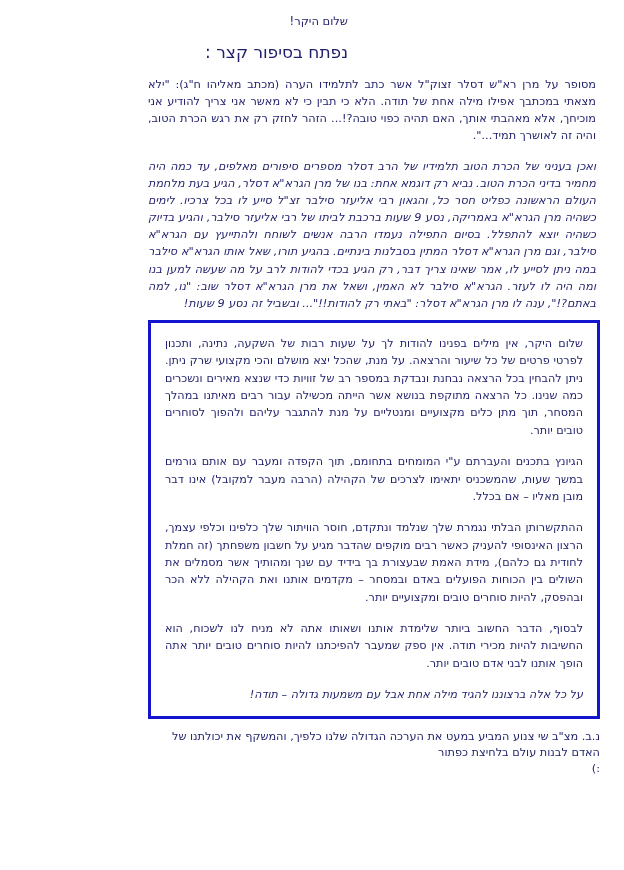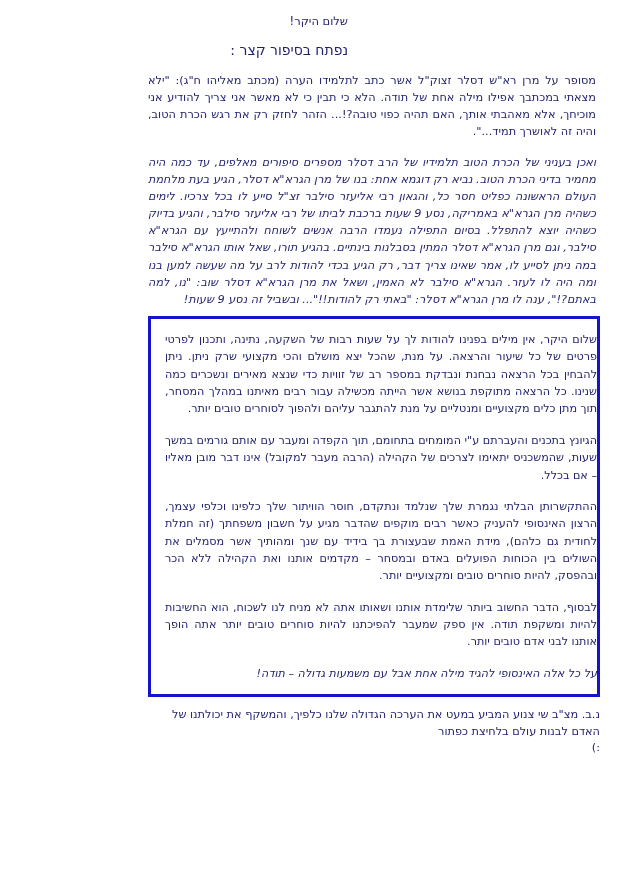--- a/index.html
+++ b/index.html
@@ -23,41 +23,41 @@
     overflow: hidden;
   }
   .greeting {
     font-size: 11.5px;
     color: #1f1f6b;
     text-align: right;
     margin: 0 0 14px 0;
     padding-right: 252px;
   }
   .lead {
-    font-size: 14px;
+    font-size: 17px;
     color: #1f1f6b;
     text-align: right;
     margin: 0 0 14px 0;
     padding-right: 252px;
   }
   .para {
     font-size: 11.3px;
     line-height: 1.52;
     color: #1f1f6b;
     text-align: justify;
     text-align-last: right;
     margin: 0 0 13px 0;
   }
   .para:last-child { margin-bottom: 0; font-style: italic; }
   .intro-block {
     padding-right: 4px;
   }
   .framed {
     border: 3px solid #1414cf;
-    padding: 12px 0 10px 14px;
+    padding: 12px 14px 10px 14px;
     margin: 8px 0 10px 0;
     box-sizing: border-box;
   }
   .framed .para {
     font-size: 11.2px;
     line-height: 1.55;
     margin-bottom: 14px;
   }
   .framed .para.last {
     margin-bottom: 2px;
@@ -87,20 +87,20 @@
 
   <div class="intro-block">
     <p class="para">מסופר על מרן רא"ש דסלר זצוק"ל אשר כתב לתלמידו הערה (מכתב מאליהו ח"ג): "ילא מצאתי במכתבך אפילו מילה אחת של תודה. הלא כי תבין כי לא מאשר אני צריך להודיע אני מוכיחך, אלא מאהבתי אותך, האם תהיה כפוי טובה?!... הזהר לחזק רק את רגש הכרת הטוב, והיה זה לאושרך תמיד...".</p>
     <p class="para">ואכן בעניני של הכרת הטוב תלמידיו של הרב דסלר מספרים סיפורים מאלפים, עד כמה היה מחמיר בדיני הכרת הטוב. נביא רק דוגמא אחת: בנו של מרן הגרא"א דסלר, הגיע בעת מלחמת העולם הראשונה כפליט חסר כל, והגאון רבי אליעזר סילבר זצ"ל סייע לו בכל צרכיו. לימים כשהיה מרן הגרא"א באמריקה, נסע 9 שעות ברכבת לביתו של רבי אליעזר סילבר, והגיע בדיוק כשהיה יוצא להתפלל. בסיום התפילה נעמדו הרבה אנשים לשוחח ולהתייעץ עם הגרא"א סילבר, וגם מרן הגרא"א דסלר המתין בסבלנות בינתיים. בהגיע תורו, שאל אותו הגרא"א סילבר במה ניתן לסייע לו, אמר שאינו צריך דבר, רק הגיע בכדי להודות לרב על מה שעשה למען בנו ומה היה לו לעזר. הגרא"א סילבר לא האמין, ושאל את מרן הגרא"א דסלר שוב: "נו, למה באתם?!", ענה לו מרן הגרא"א דסלר: "באתי רק להודות!!"... ובשביל זה נסע 9 שעות!</p>
   </div>
 
   <div class="framed">
     <p class="para">שלום היקר, אין מילים בפנינו להודות לך על שעות רבות של השקעה, נתינה, ותכנון לפרטי פרטים של כל שיעור והרצאה. על מנת, שהכל יצא מושלם והכי מקצועי שרק ניתן. ניתן להבחין בכל הרצאה נבחנת ונבדקת במספר רב של זוויות כדי שנצא מאירים ונשכרים כמה שנינו. כל הרצאה מתוקפת בנושא אשר הייתה מכשילה עבור רבים מאיתנו במהלך המסחר, תוך מתן כלים מקצועיים ומנטליים על מנת להתגבר עליהם ולהפוך לסוחרים טובים יותר.</p>
     <p class="para">הגיונץ בתכנים והעברתם ע"י המומחים בתחומם, תוך הקפדה ומעבר עם אותם גורמים במשך שעות, שהמשכניס יתאימו לצרכים של הקהילה (הרבה מעבר למקובל) אינו דבר מובן מאליו – אם בכלל.</p>
     <p class="para">ההתקשרותן הבלתי נגמרת שלך שנלמד ונתקדם, חוסר הוויתור שלך כלפינו וכלפי עצמך, הרצון האינסופי להעניק כאשר רבים מוקפים שהדבר מגיע על חשבון משפחתך (זה חמלת לחודית גם כלהם), מידת האמת שבעצורת בך בידיד עם שנך ומהותיך אשר מסמלים את השולים בין הכוחות הפועלים באדם ובמסחר – מקדמים אותנו ואת הקהילה ללא הכר ובהפסק, להיות סוחרים טובים ומקצועיים יותר.</p>
-    <p class="para">לבסוף, הדבר החשוב ביותר שלימדת אותנו ושאותו אתה לא מניח לנו לשכוח, הוא החשיבות להיות ומשקפת תודה. אין ספק שמעבר להפיכתנו להיות סוחרים טובים יותר אתה הופך אותנו לבני אדם טובים יותר.</p>
-    <p class="para last">על כל אלה האינסופי להגיד מילה אחת אבל עם משמעות גדולה – תודה!</p>
+    <p class="para">לבסוף, הדבר החשוב ביותר שלימדת אותנו ושאותו אתה לא מניח לנו לשכוח, הוא החשיבות להיות מכירי תודה. אין ספק שמעבר להפיכתנו להיות סוחרים טובים יותר אתה הופך אותנו לבני אדם טובים יותר.</p>
+    <p class="para last">על כל אלה ברצוננו להגיד מילה אחת אבל עם משמעות גדולה – תודה!</p>
   </div>
 
   <p class="postscript">נ.ב. מצ"ב שי צנוע המביע במעט את הערכה הגדולה שלנו כלפיך, והמשקף את יכולתנו של האדם לבנות עולם בלחיצת כפתור</p>
   <p class="smiley">:)</p>
 
 </div>
 
 </body></html>

